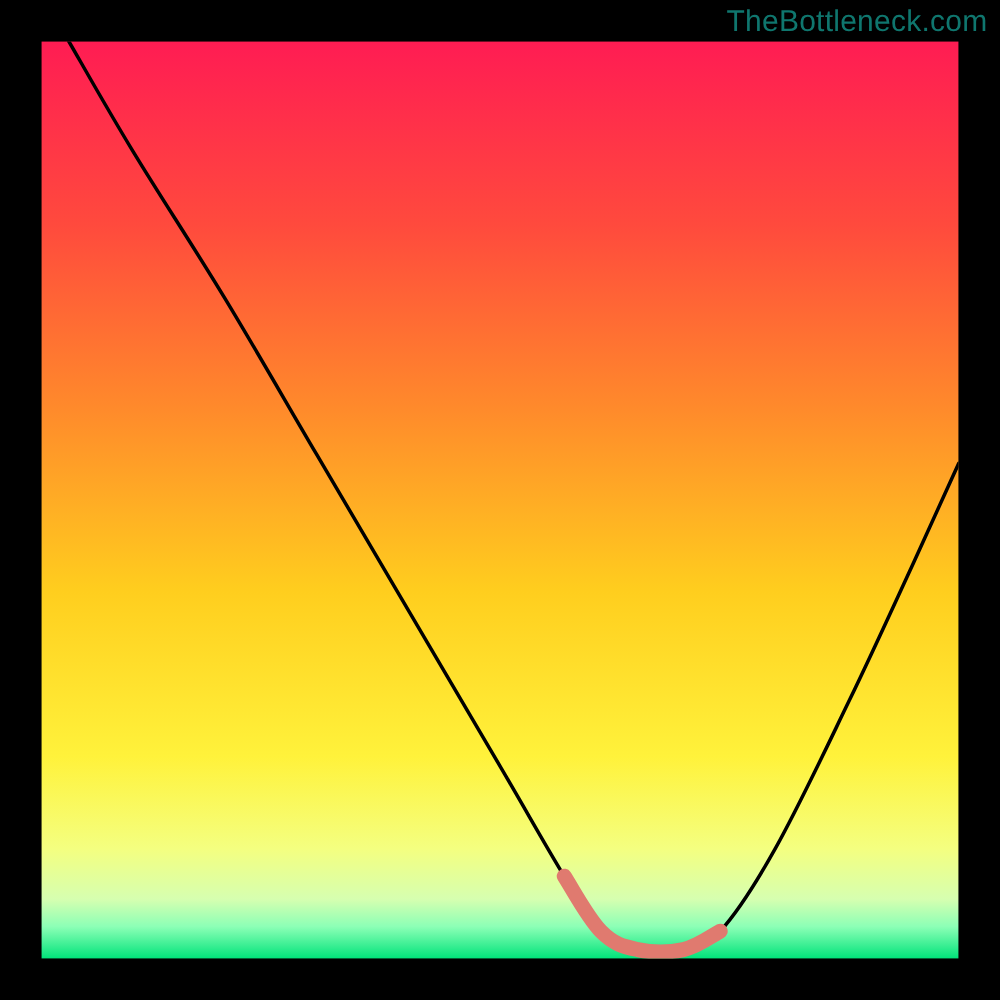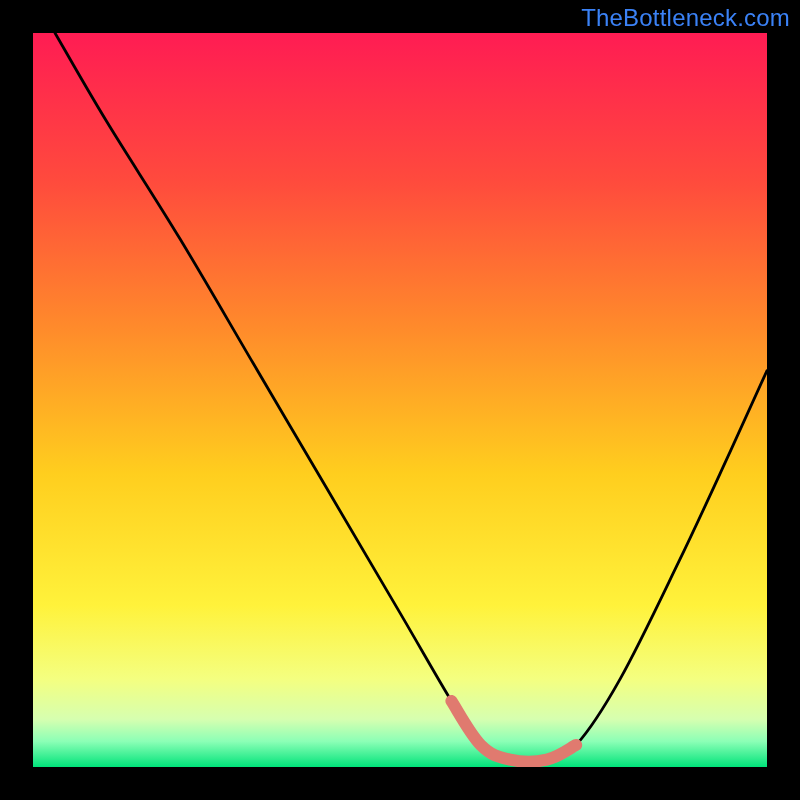--- a/index.html
+++ b/index.html
@@ -14,21 +14,21 @@
   .frame {
     position: relative;
     width: 800px;
     height: 800px;
     background: #000;
   }
   .watermark {
     position: absolute;
     top: 4px;
     right: 10px;
-    color: #3b82f6;
+    color: #0f766e;
     font-size: 24px;
     font-weight: 400;
     letter-spacing: 0.2px;
     z-index: 5;
     user-select: none;
   }
   .plot-area {
     position: absolute;
     left: 33px;
     top: 33px;

